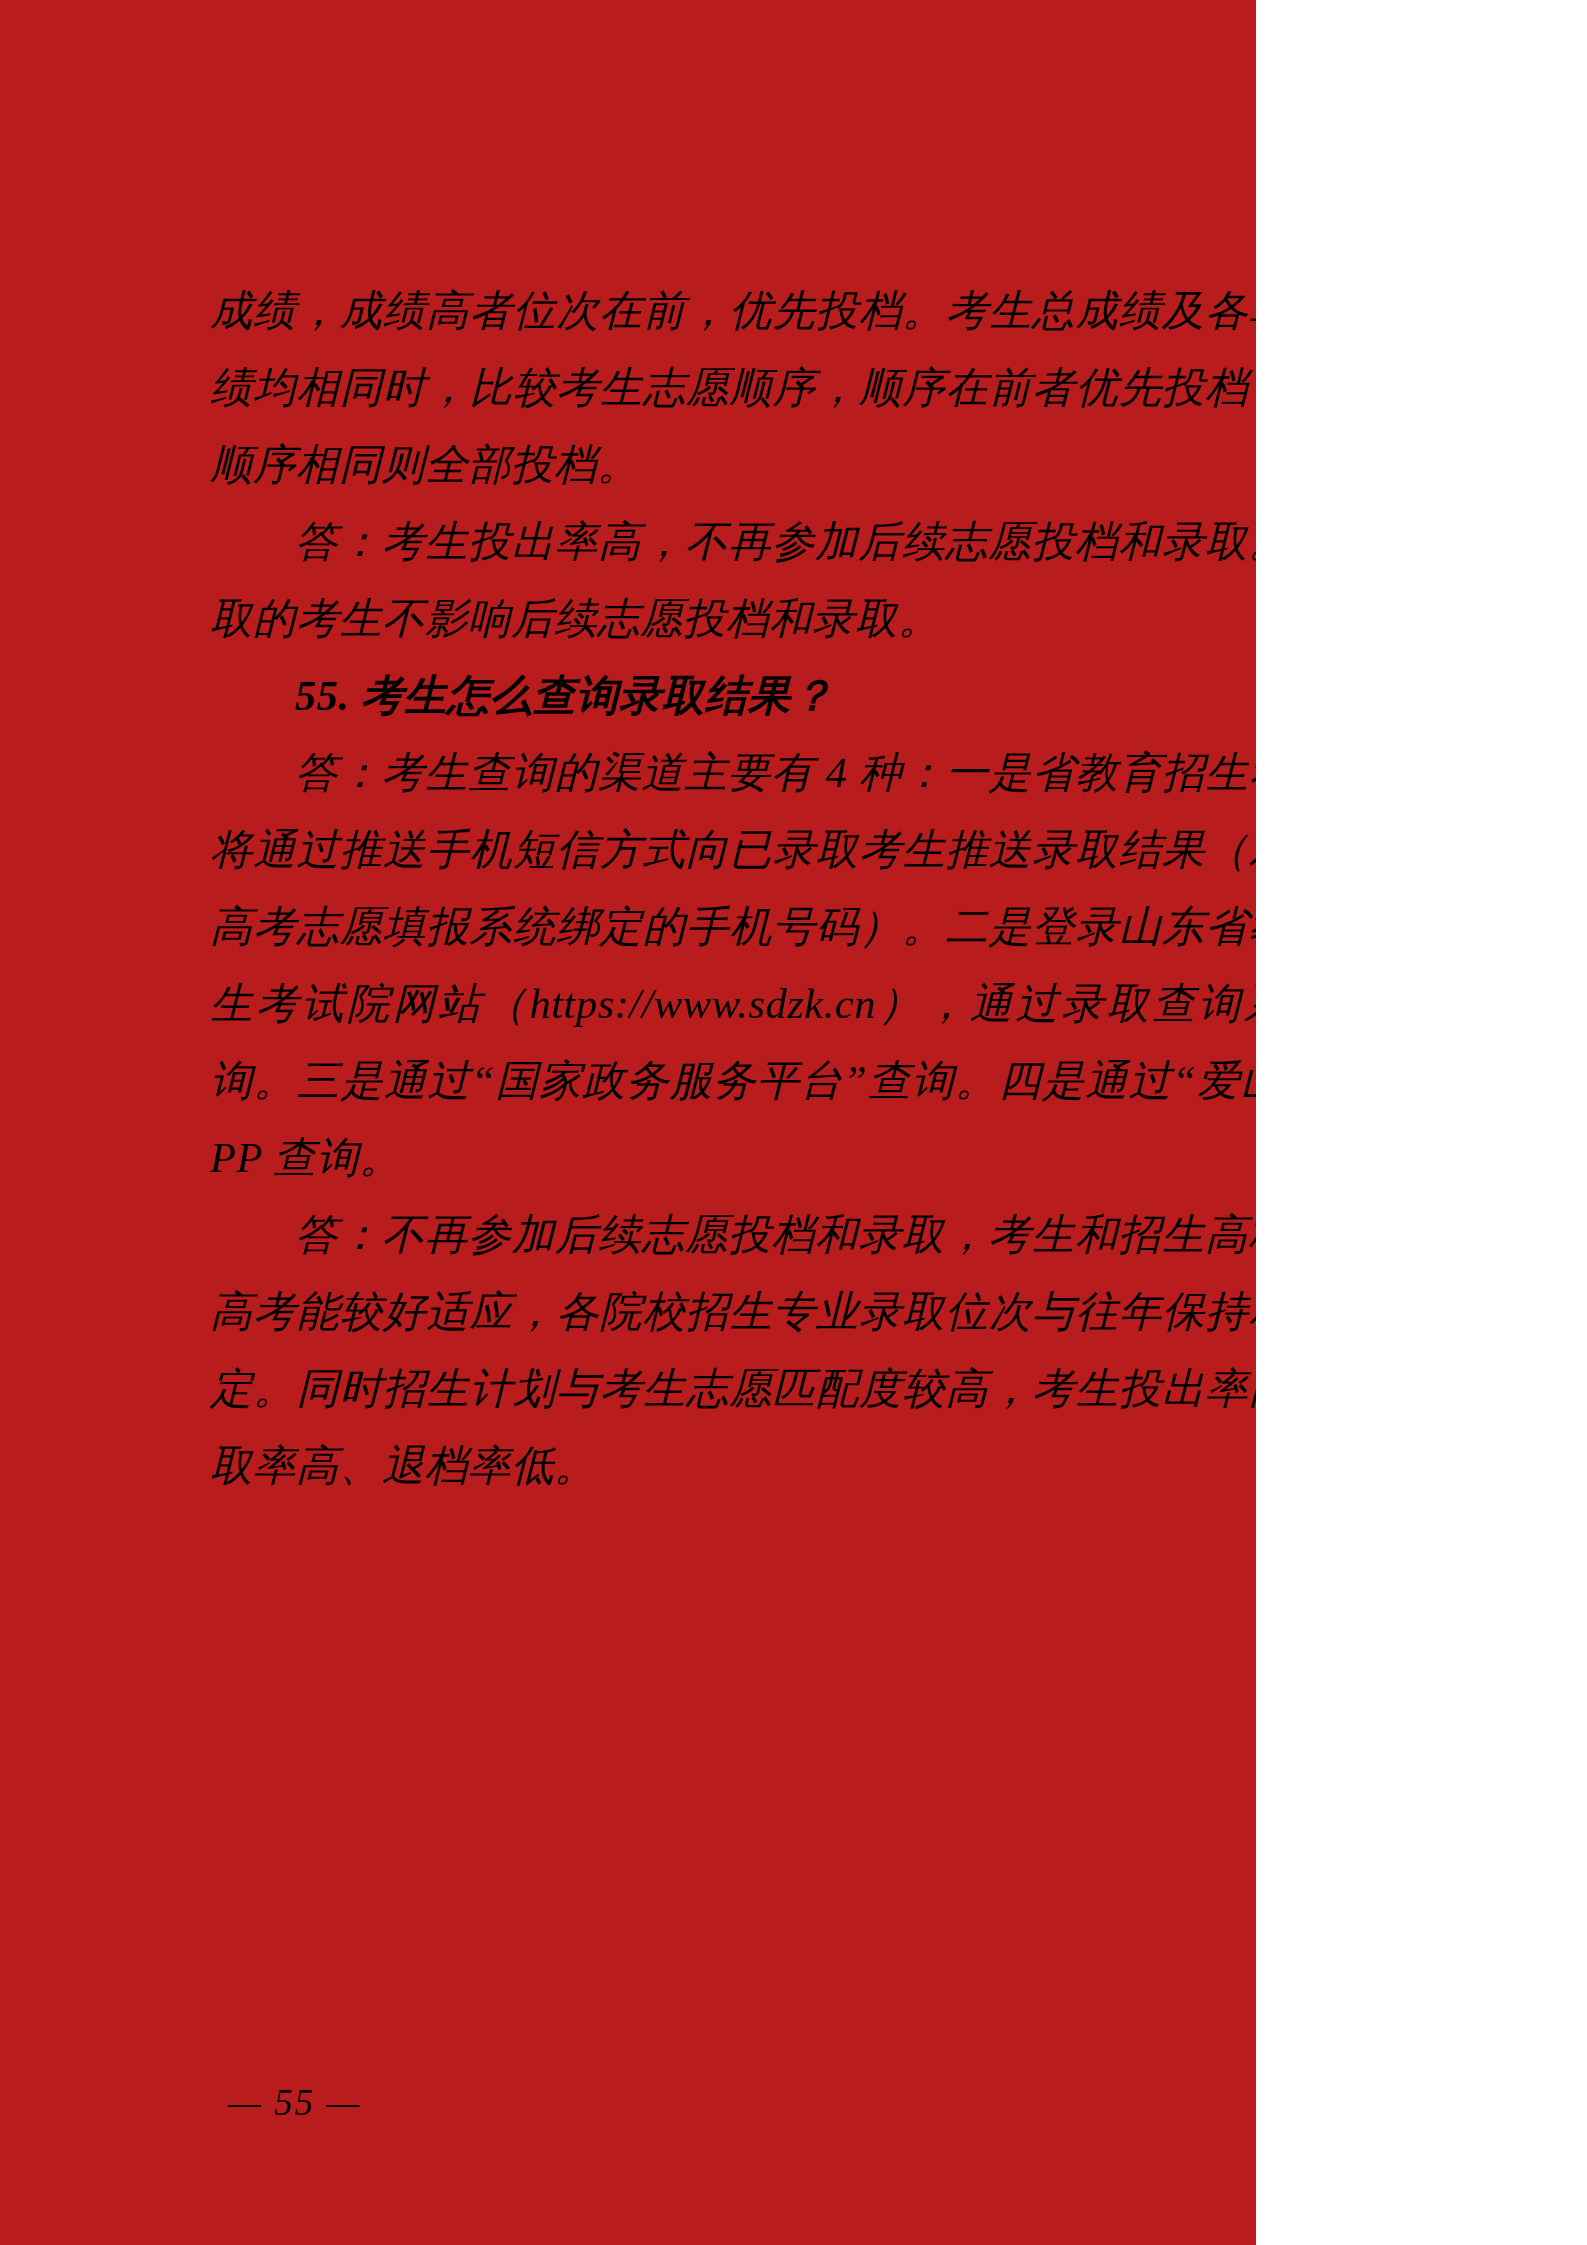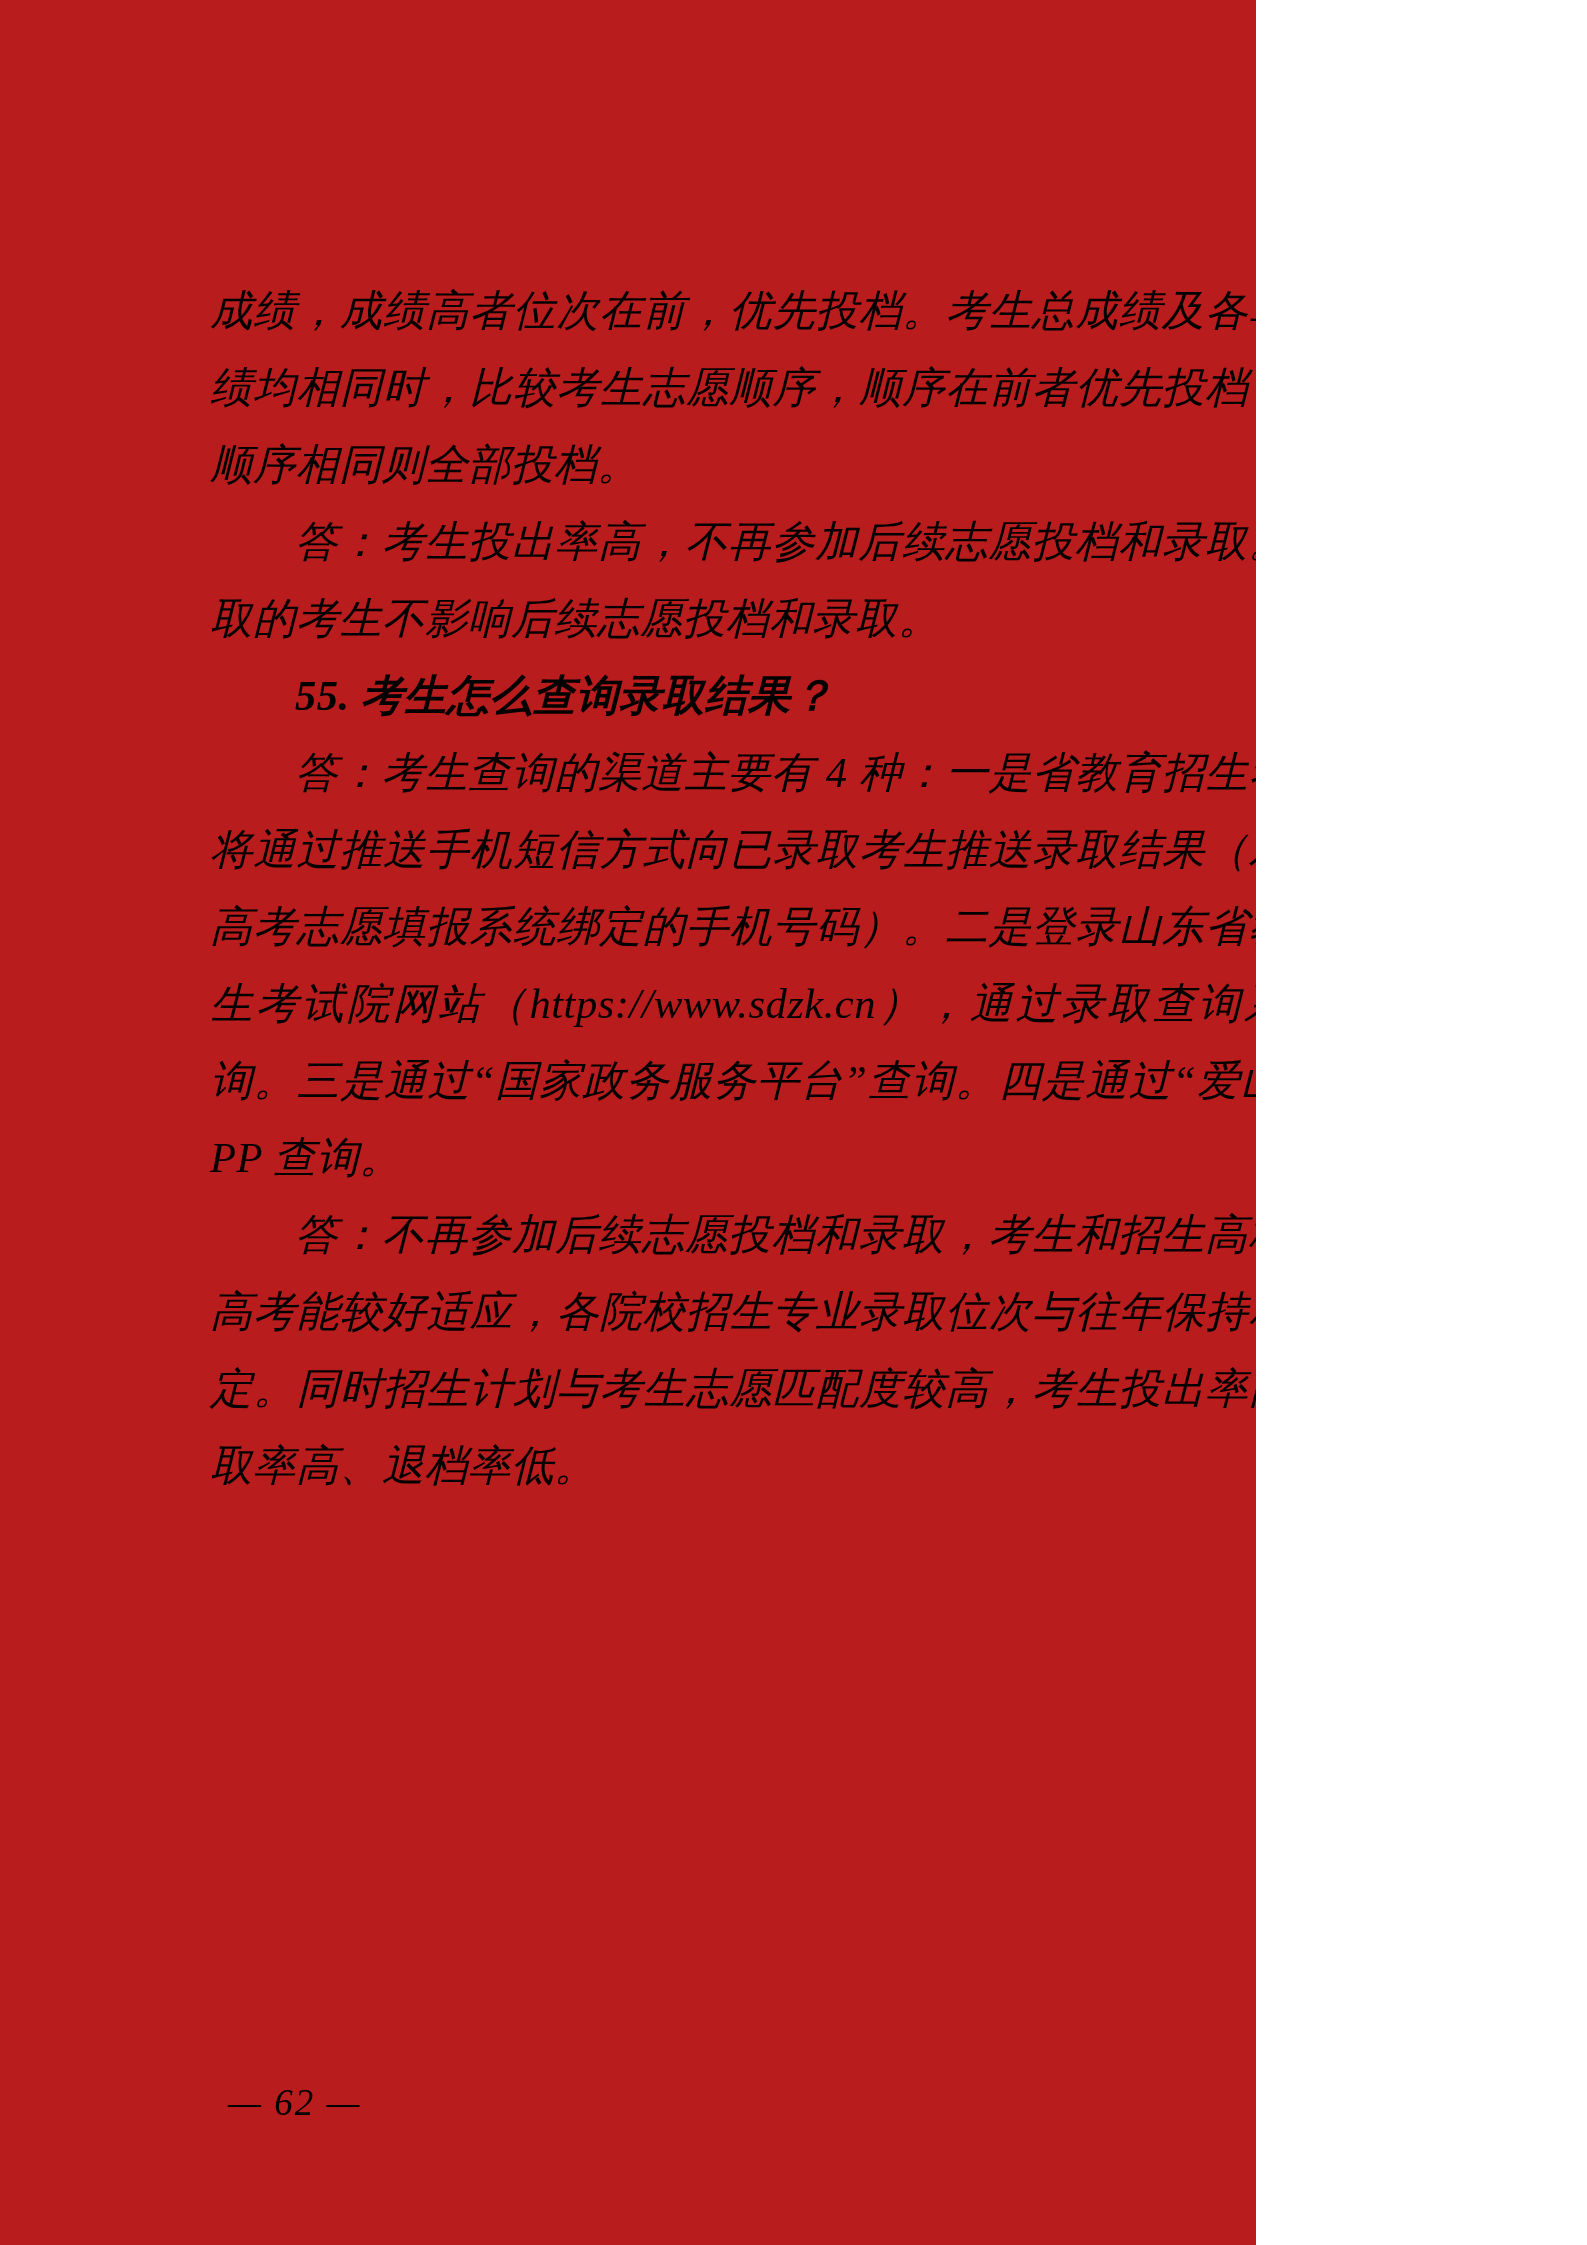--- a/index.html
+++ b/index.html
@@ -54,14 +54,14 @@
 <body>
 
 <div class="page">
   <div class="content">
       <p class="no-indent">成绩，成绩高者位次在前，优先投档。考生总成绩及各单科成绩均相同时，比较考生志愿顺序，顺序在前者优先投档，志愿顺序相同则全部投档。</p>
       <p class="">答：考生投出率高，不再参加后续志愿投档和录取。未录取的考生不影响后续志愿投档和录取。</p>
       <p class="bold ">55. 考生怎么查询录取结果？</p>
       <p class="">答：考生查询的渠道主要有 4 种：一是省教育招生考试院将通过推送手机短信方式向已录取考生推送录取结果（发送到高考志愿填报系统绑定的手机号码）。二是登录山东省教育招生考试院网站（https://www.sdzk.cn），通过录取查询系统查询。三是通过“国家政务服务平台”查询。四是通过“爱山东”APP 查询。</p>
       <p class="">答：不再参加后续志愿投档和录取，考生和招生高校对新高考能较好适应，各院校招生专业录取位次与往年保持相对稳定。同时招生计划与考生志愿匹配度较高，考生投出率高、录取率高、退档率低。</p>
     </div>
-  <div class="page-number">— 62 —</div>
+  <div class="page-number">— 55 —</div>
 </div>
 
 </body></html>

